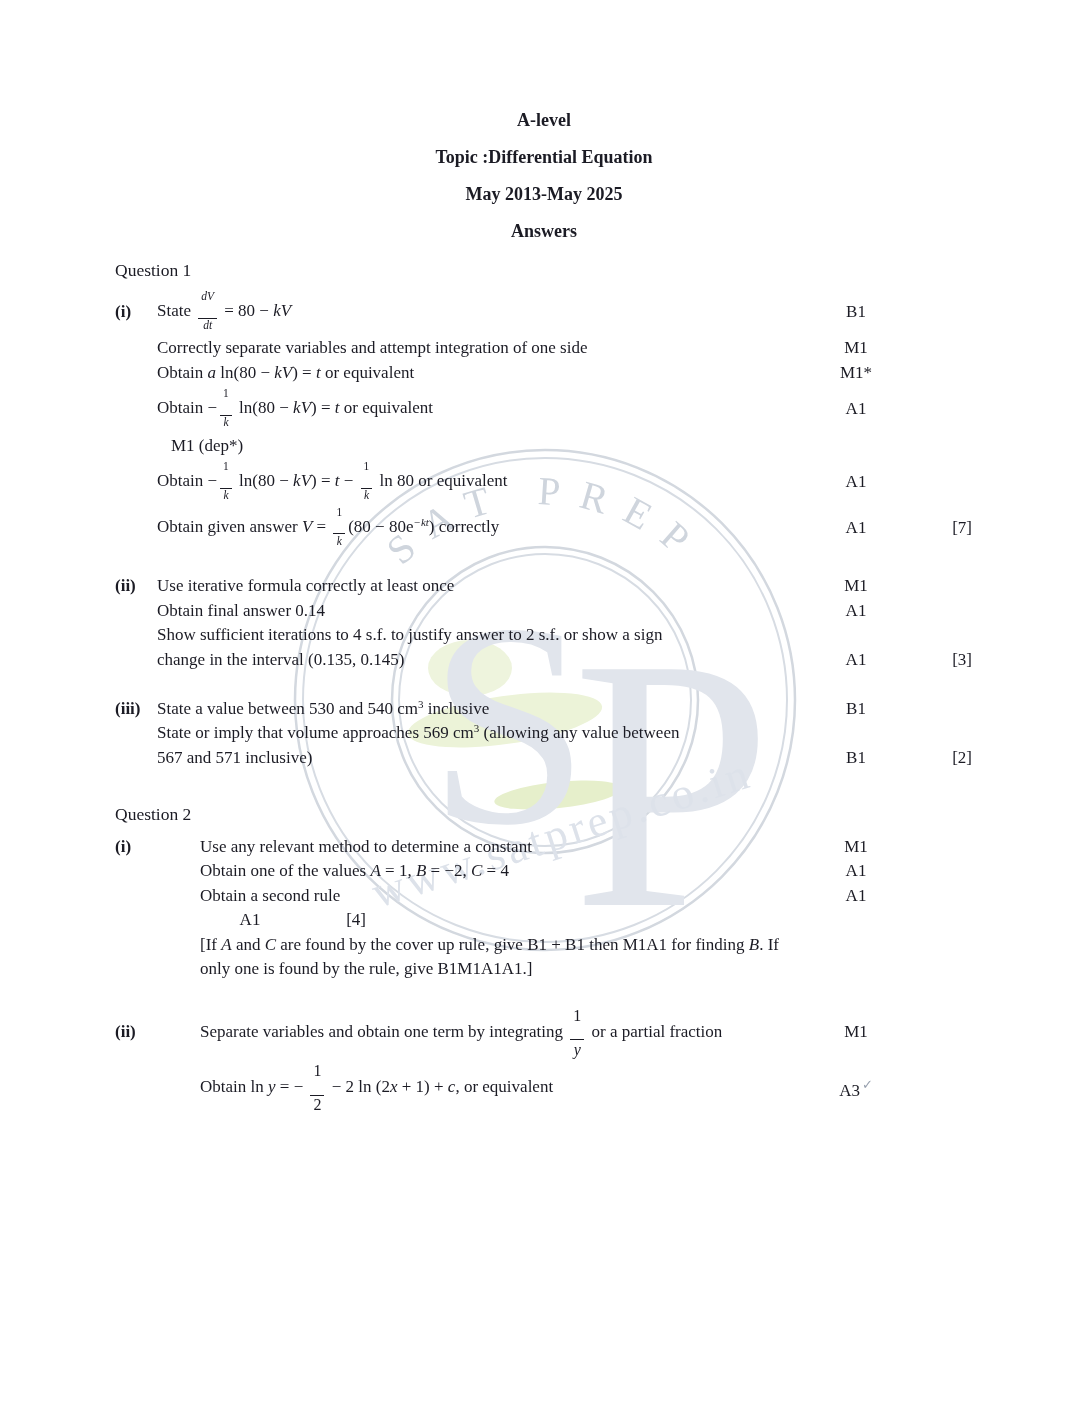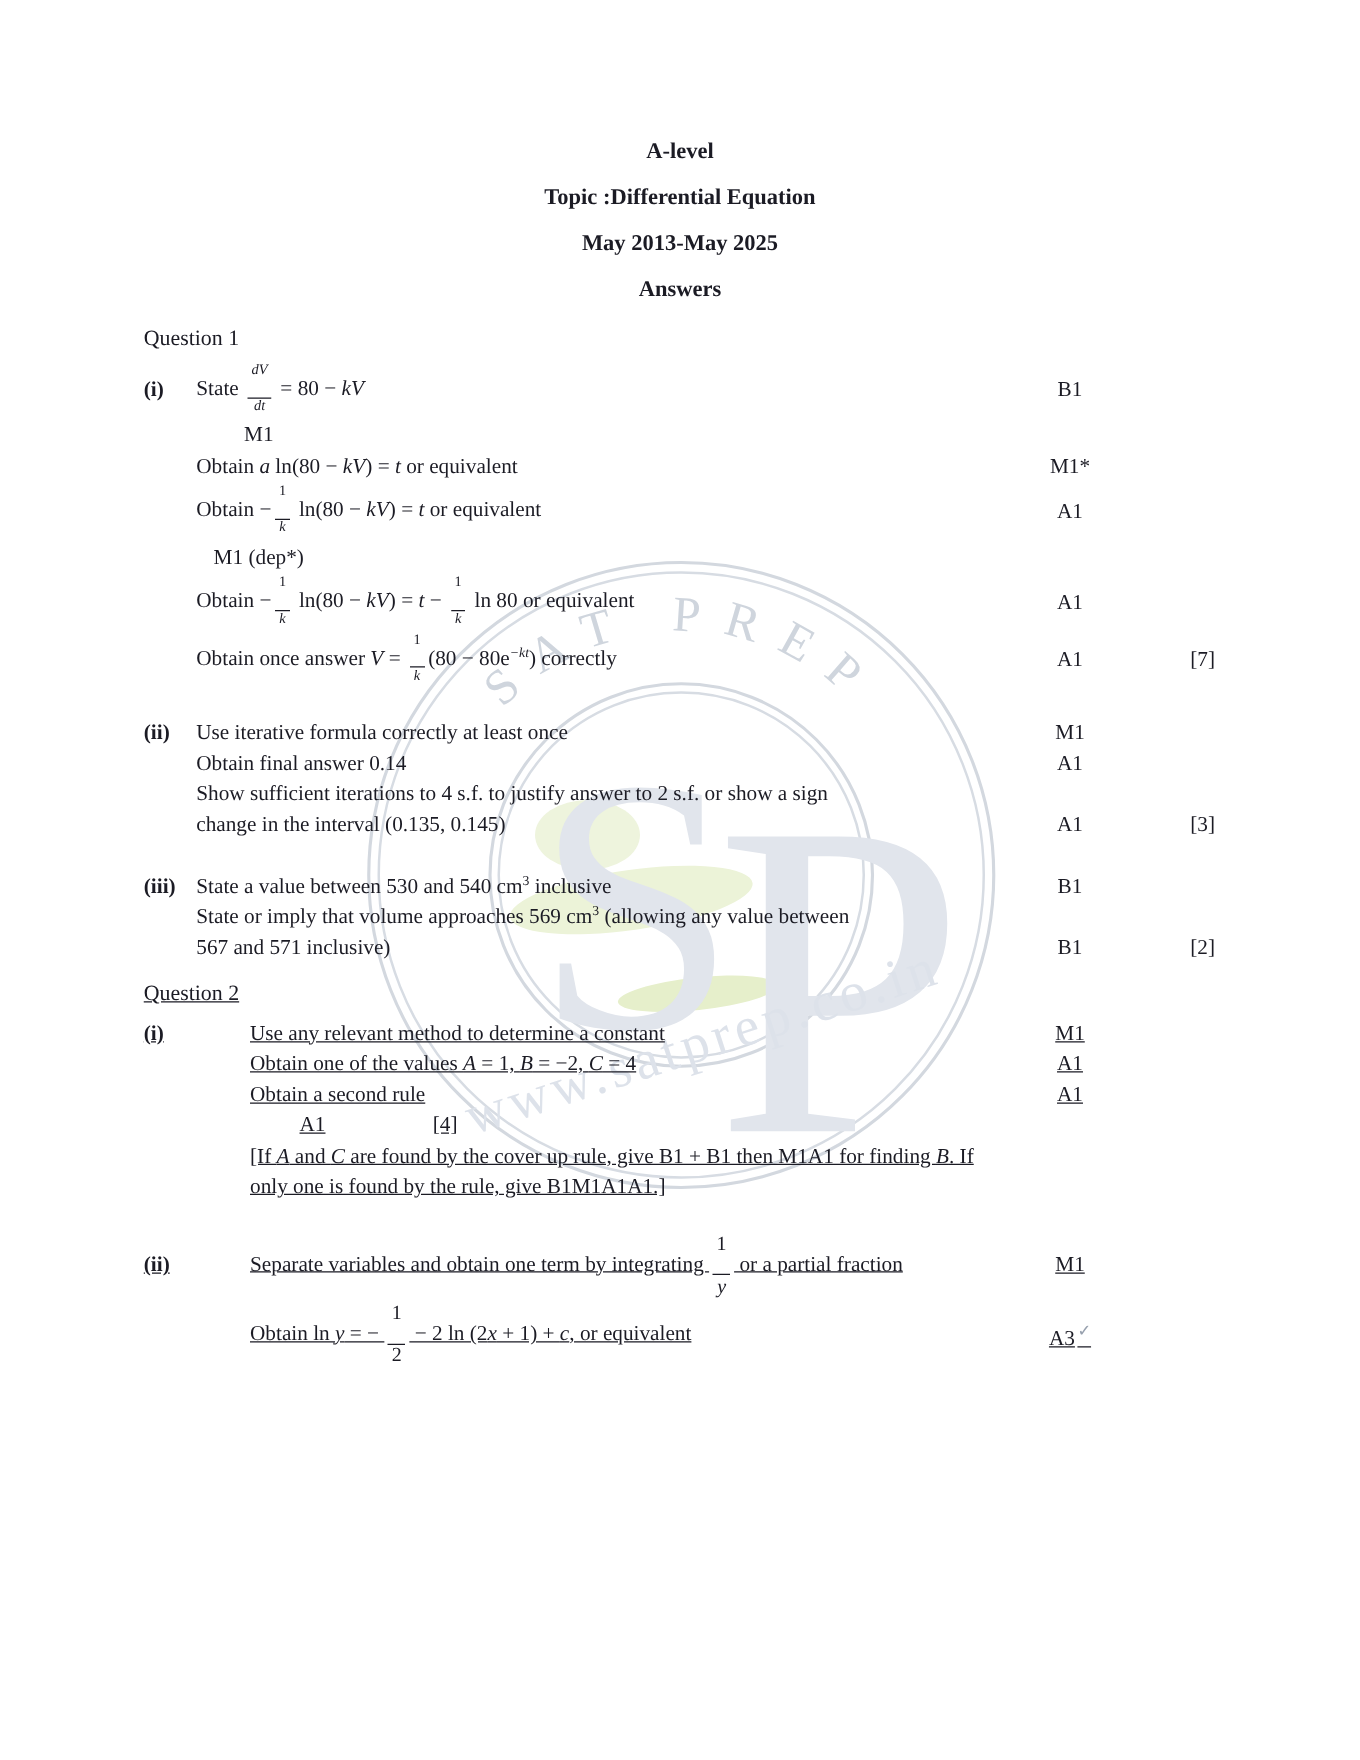--- a/index.html
+++ b/index.html
@@ -3,21 +3,21 @@
 <meta charset="utf-8">
 <style>
   html,body{margin:0;padding:0;background:#ffffff;}
   .page{position:relative;width:1088px;height:1408px;background:#ffffff;overflow:hidden;
         font-family:"Liberation Serif","DejaVu Serif",serif;color:#1b1b24;}
   .watermark{position:absolute;left:0;top:0;z-index:0;pointer-events:none;}
   .doc-header{position:relative;z-index:1;padding-top:111px;text-align:center;}
   .doc-header .t{font-weight:bold;font-size:18px;line-height:19px;margin:0 0 18px 0;}
   .body{position:relative;z-index:1;margin:0 116px 0 115px;}
   .q-heading{font-size:17.5px;line-height:22px;margin:0 0 10px 0;font-weight:normal;}
-  .section + .section{margin-top:14px;text-decoration:underline;}
+  .section + .section{margin-top:34px;}
   .block + .block{margin-top:26px;}
   .row{display:flex;align-items:center;margin:1.5px 0;min-height:23px;font-size:17px;line-height:22px;}
   .row.fr{margin:4px 0;}
   .row.lg{min-height:48px;}
   .plabel{font-weight:bold;}
   .ind1 .plabel{flex:0 0 42px;}
   .ind2 .plabel{flex:0 0 85px;}
   .ctext{flex:1 1 auto;padding-right:10px;}
   .cmark{flex:0 0 112px;text-align:center;white-space:nowrap;padding-right:12px;box-sizing:border-box;}
   .ctotal{flex:0 0 54px;text-align:right;}
@@ -70,20 +70,21 @@
             <span class="plabel">(i)</span>
             <span class="ctext"><span>State </span><span class="frac sm">
                 <span class="num"><span class="var">dV</span></span>
                 <span class="den"><span class="var">dt</span></span>
               </span><span> = 80 − </span><span class="var">kV</span></span>
             <span class="cmark">B1</span>
             <span class="ctotal"></span>
           </div>
           <div class="row">
             <span class="plabel"></span>
+            <span class="ctext"><span>Correctly separate variables and attempt integration of one side</span></span>
             <span class="cmark">M1</span>
             <span class="ctotal"></span>
           </div>
           <div class="row">
             <span class="plabel"></span>
             <span class="ctext"><span>Obtain </span><span class="var">a</span><span> ln(80 − </span><span class="var">kV</span><span>) = </span><span class="var">t</span><span> or equivalent</span></span>
             <span class="cmark">M1*</span>
             <span class="ctotal"></span>
           </div>
           <div class="row fr">
@@ -107,21 +108,21 @@
                 <span class="den"><span class="var">k</span></span>
               </span><span> ln(80 − </span><span class="var">kV</span><span>) = </span><span class="var">t</span><span> − </span><span class="frac sm">
                 <span class="num"><span>1</span></span>
                 <span class="den"><span class="var">k</span></span>
               </span><span> ln 80 or equivalent</span></span>
             <span class="cmark">A1</span>
             <span class="ctotal"></span>
           </div>
           <div class="row fr">
             <span class="plabel"></span>
-            <span class="ctext"><span>Obtain once answer </span><span class="var">V</span><span> = </span><span class="frac sm">
+            <span class="ctext"><span>Obtain given answer </span><span class="var">V</span><span> = </span><span class="frac sm">
                 <span class="num"><span>1</span></span>
                 <span class="den"><span class="var">k</span></span>
               </span><span>(80 − 80e</span><sup class="sp"><span class="var">−kt</span></sup><span>) correctly</span></span>
             <span class="cmark">A1</span>
             <span class="ctotal">[7]</span>
           </div>
         </div>
         <div class="block ind1">
           <div class="row">
             <span class="plabel">(ii)</span>

